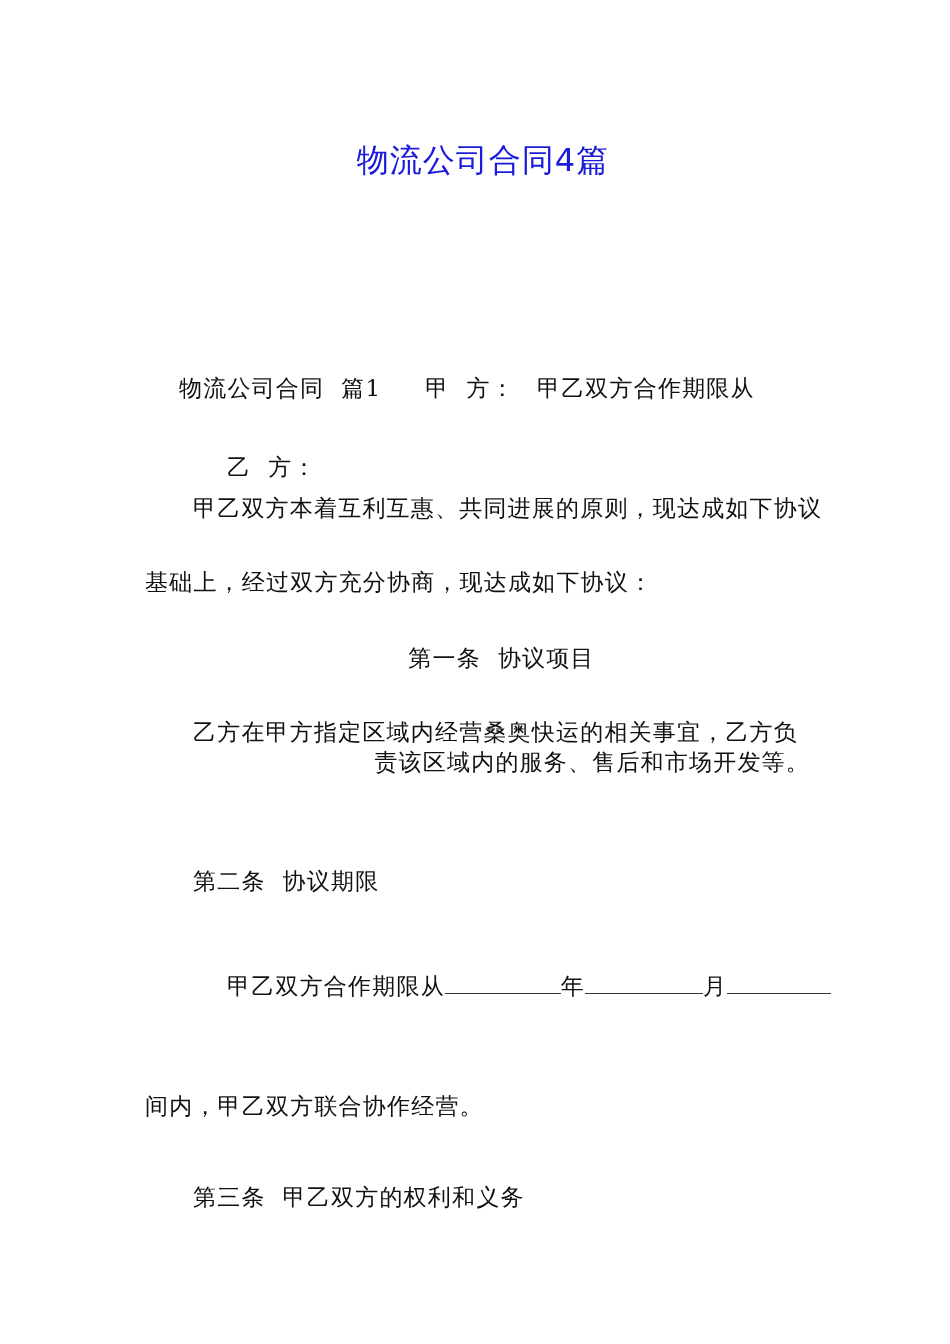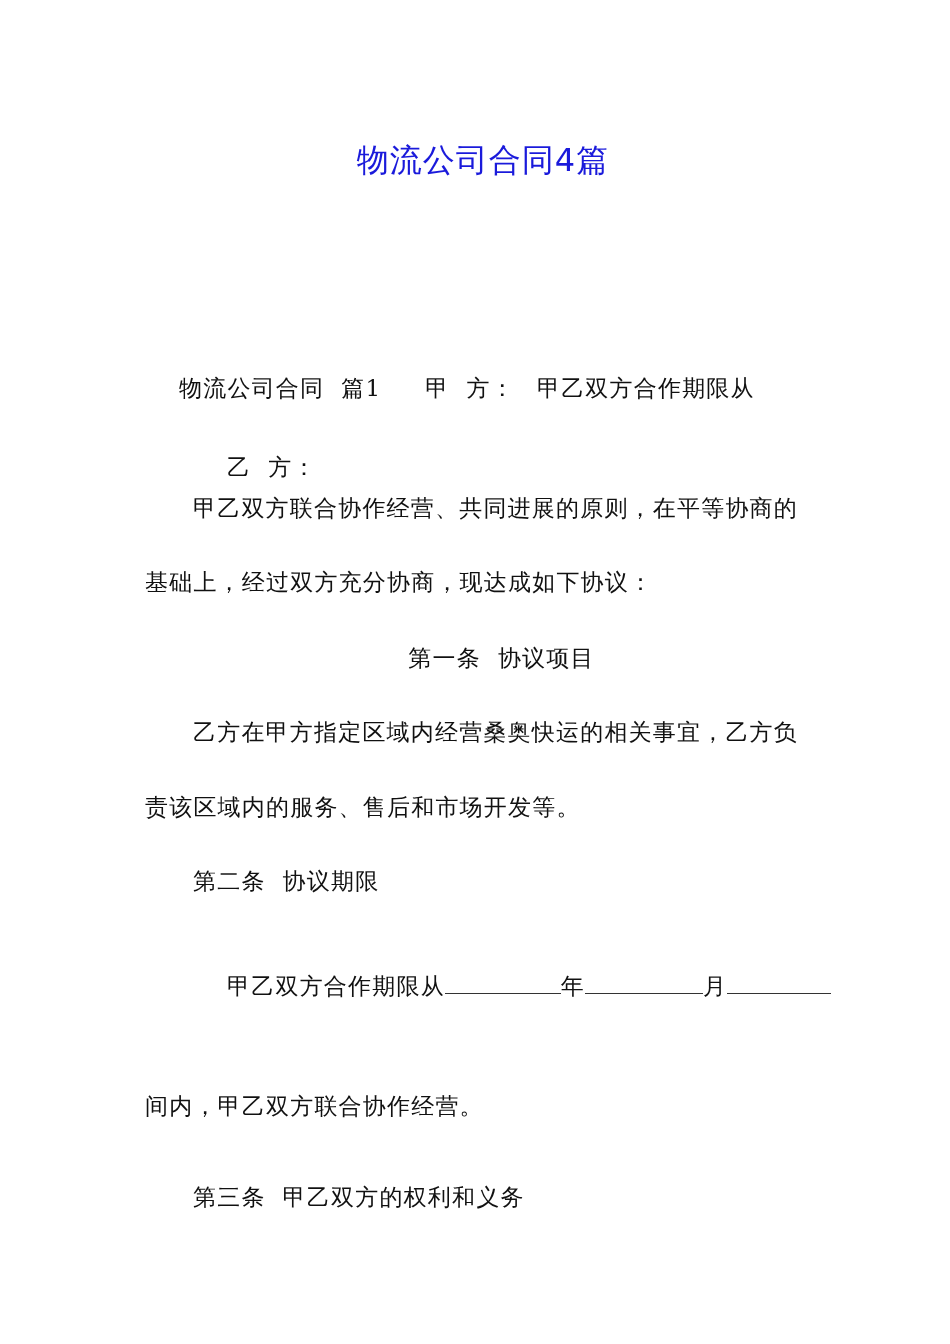--- a/index.html
+++ b/index.html
@@ -61,26 +61,26 @@
   <h1 class="title">物流公司合同4篇</h1>
 
   <div class="line" style="top:343px;">
     <span>物流公司合同  篇1</span><span class="gap" style="width:44px;"></span><span>甲  方：</span><span class="gap" style="width:22px;"></span><span>甲乙双方合作期限从</span>
   </div>
 
   <div class="line indent" style="top:422px;">
     <span>乙  方：</span>
   </div>
 
-  <div class="line indent" style="top:493px;">甲乙双方联合协作经营、共同进展的原则，在平等协商的</div>
+  <div class="line indent" style="top:493px;">甲乙双方本着互利互惠、共同进展的原则，现达成如下协议</div>
   <div class="line" style="top:567px;">基础上，经过双方充分协商，现达成如下协议：</div>
 
   <div class="line indent" style="top:643px;text-align:center;">第一条  协议项目</div>
   <div class="line indent" style="top:717px;">乙方在甲方指定区域内经营桑奥快运的相关事宜，乙方负</div>
-  <div class="line" style="top:792px;">责该区域内的服务、售后和市场开发等。</div>
+  <div class="line" style="top:747px;text-align:right;">责该区域内的服务、售后和市场开发等。</div>
 
   <div class="line indent" style="top:866px;">第二条  协议期限</div>
 
   <div class="line indent" style="top:941px;">
     <span>甲乙双方合作期限从</span><span class="blank" style="width:116px;"></span><span>年</span><span class="blank" style="width:118px;"></span><span>月</span><span class="blank" style="width:104px;"></span>
   </div>
 
 
   <div class="line" style="top:1091px;">间内，甲乙双方联合协作经营。</div>
 

